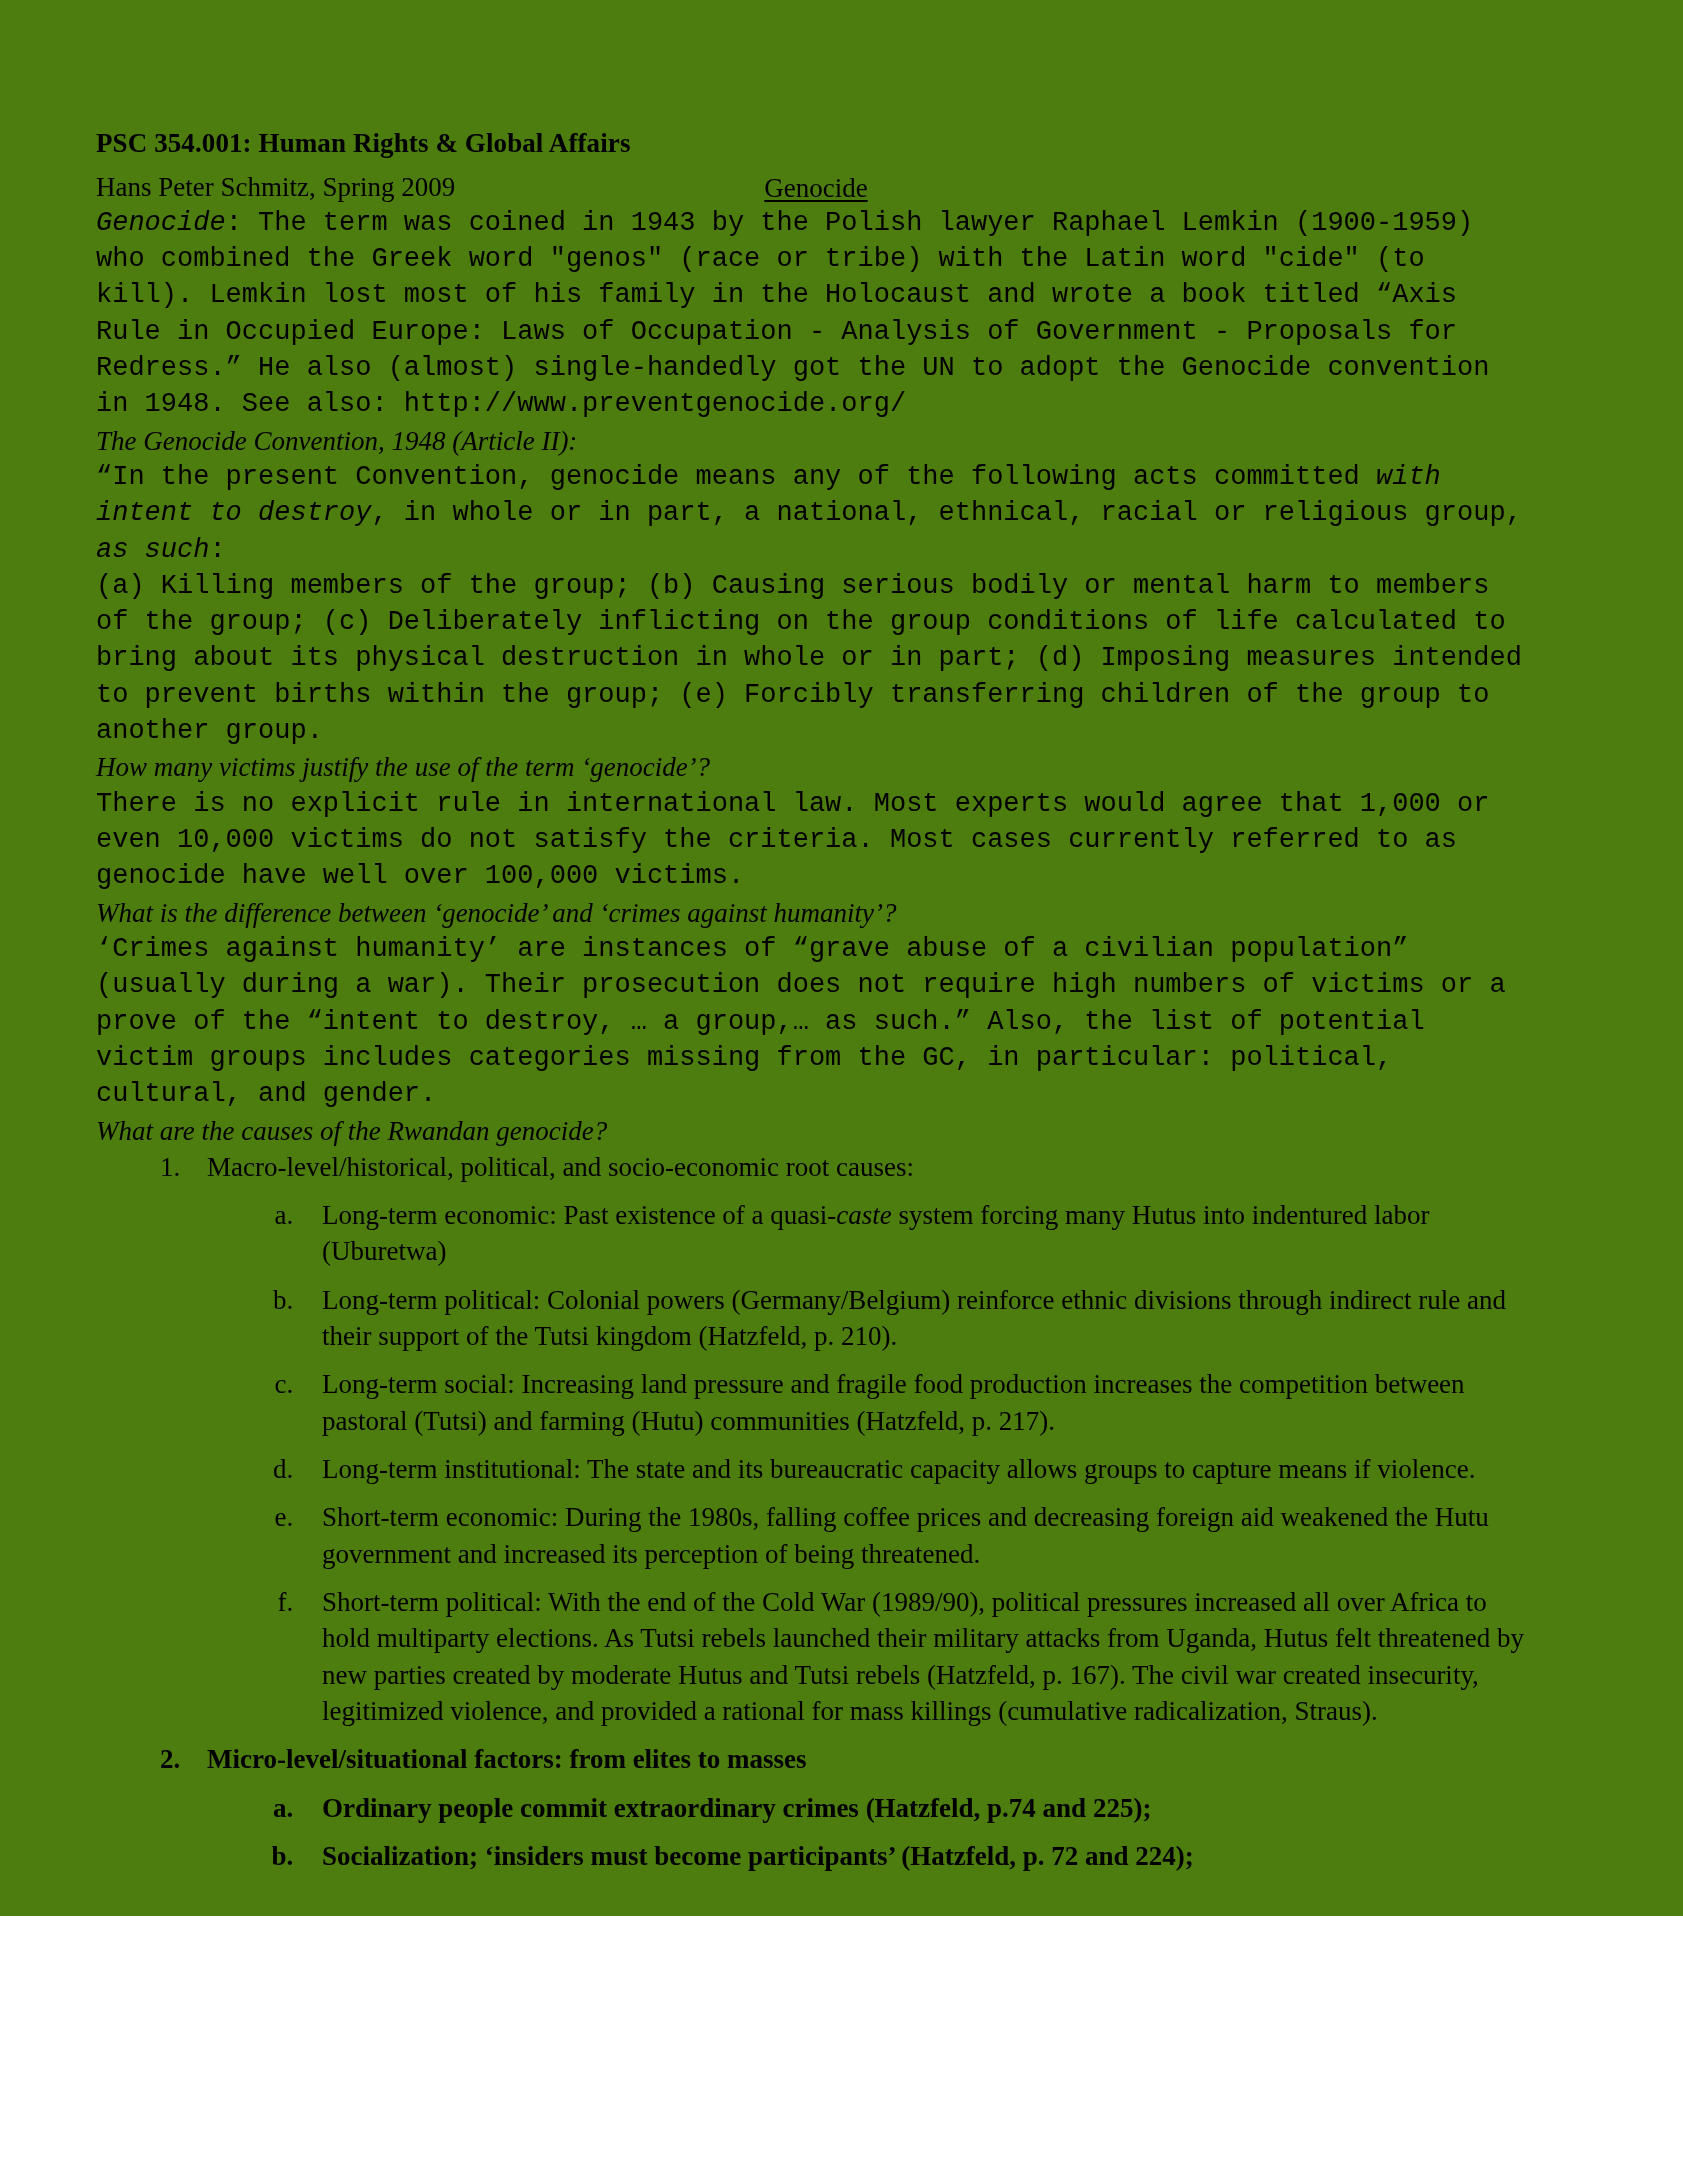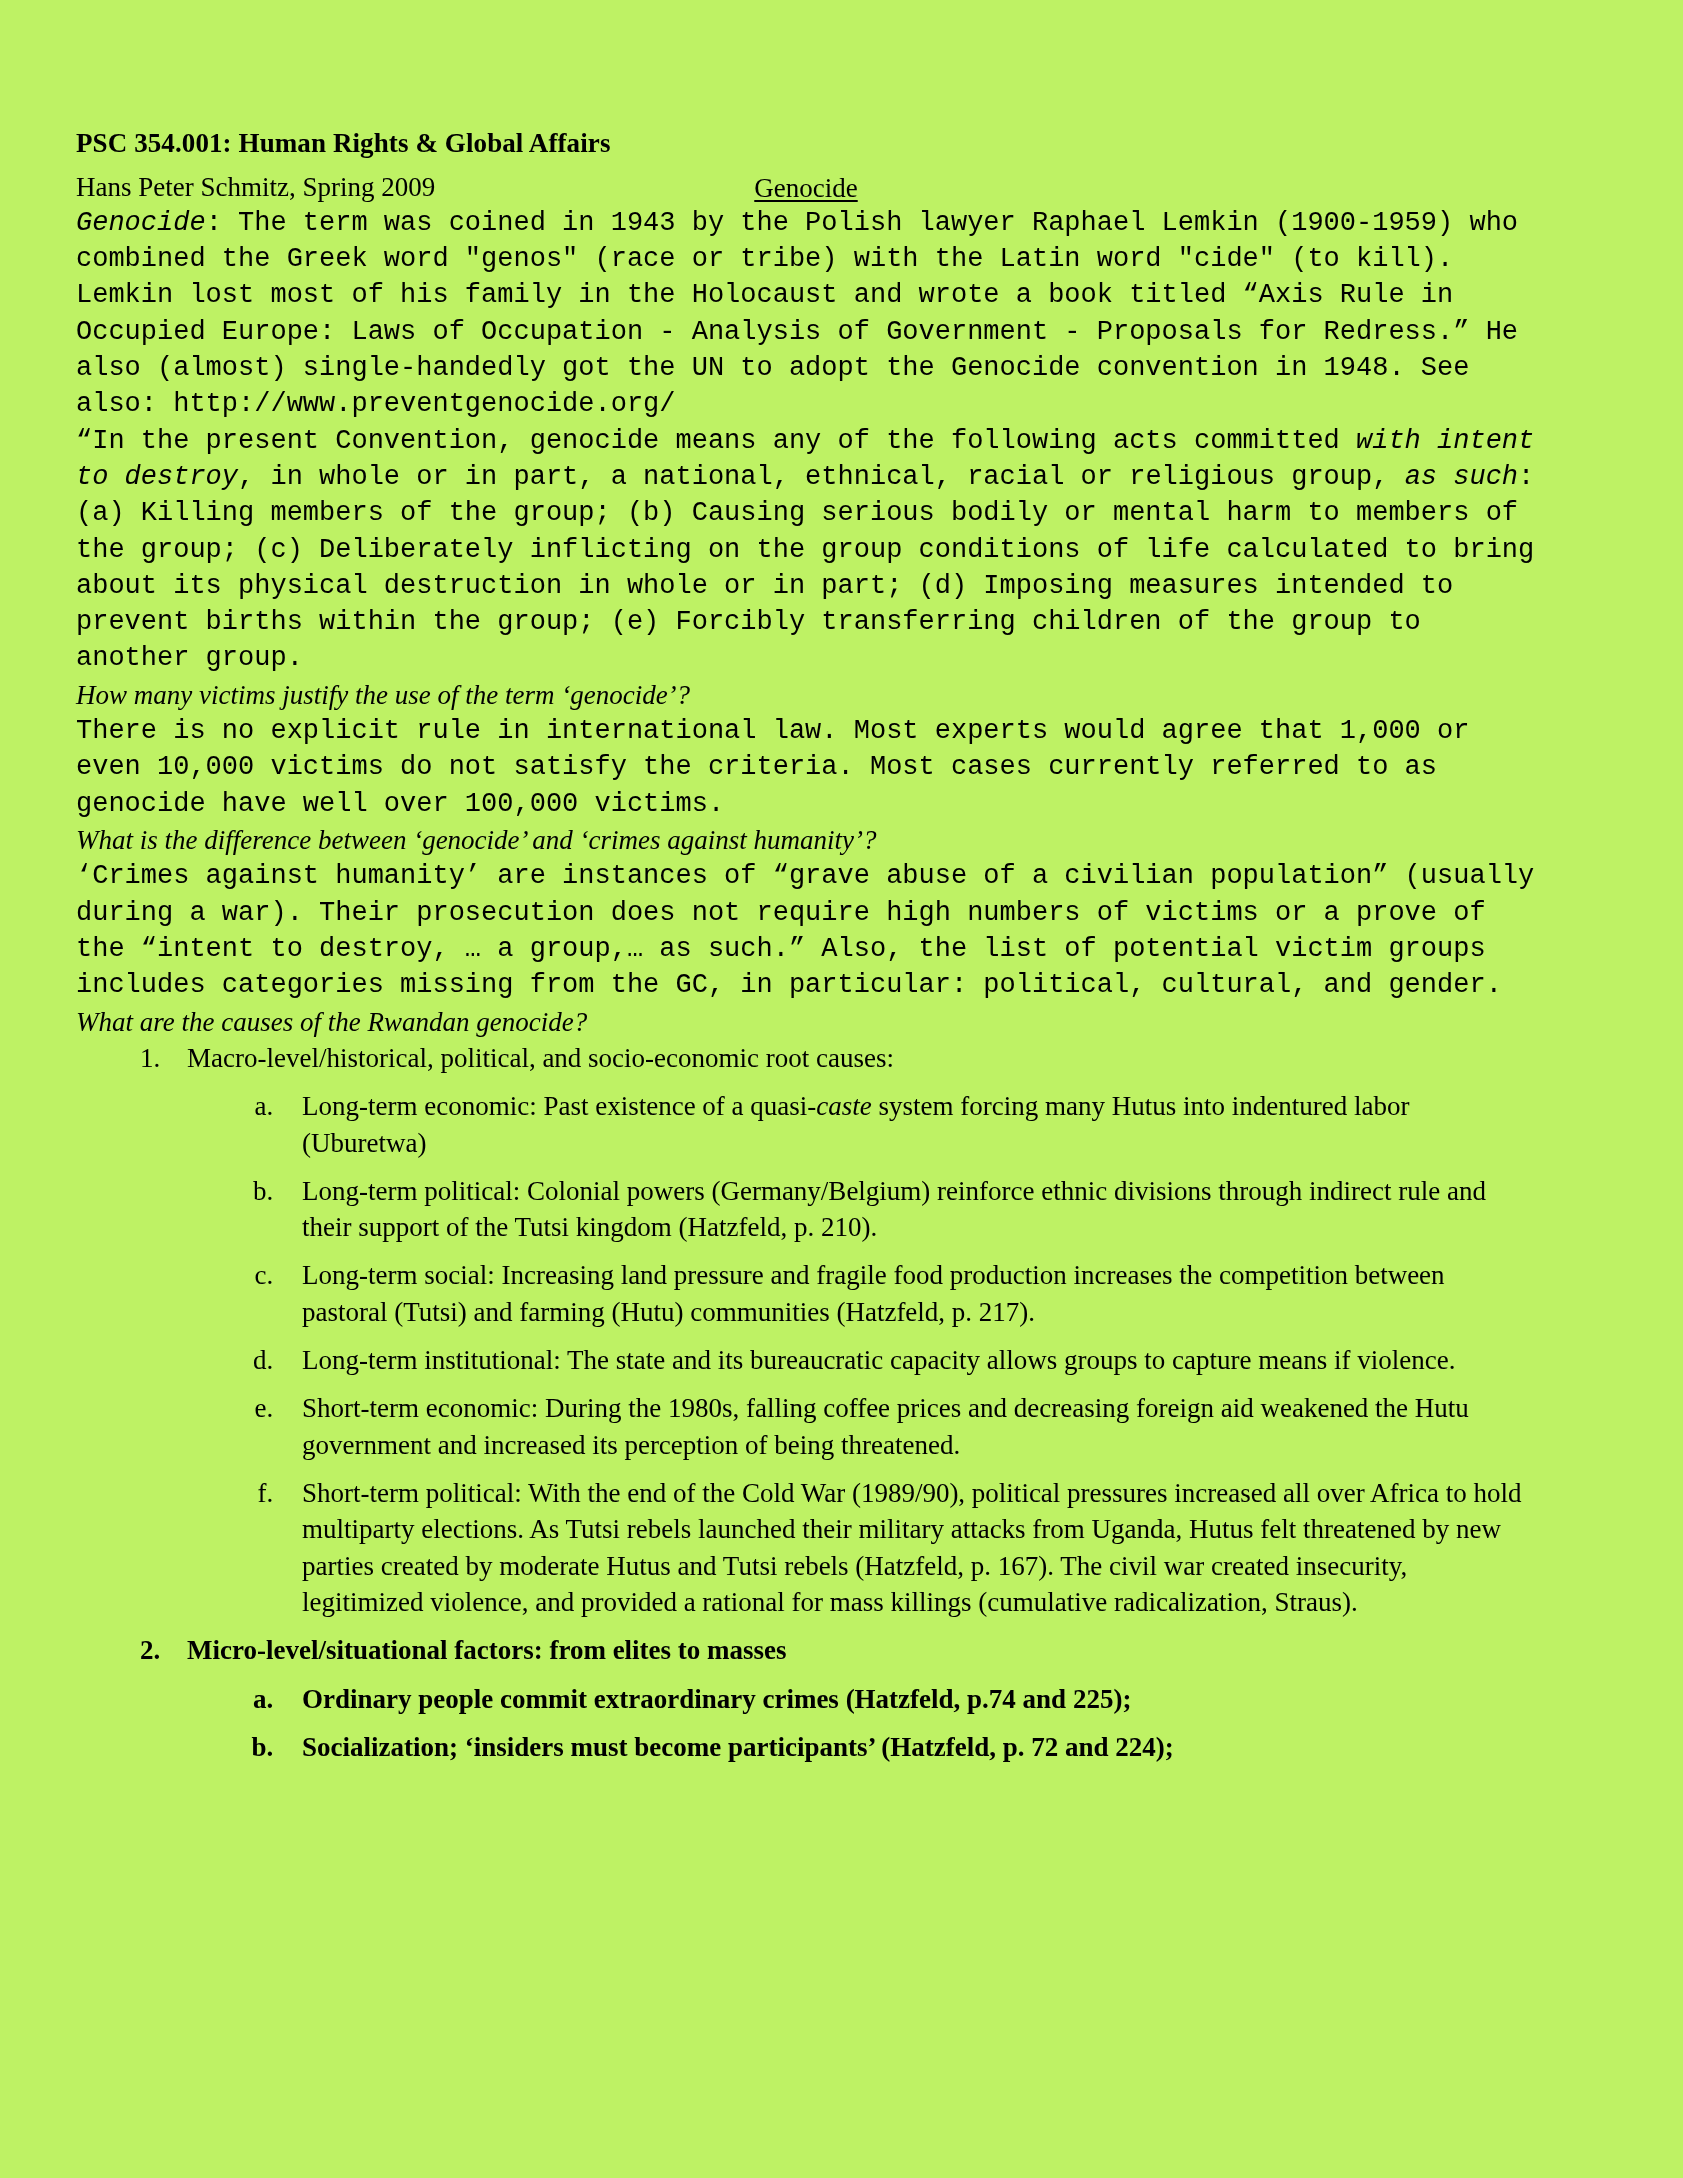--- a/index.html
+++ b/index.html
@@ -10,24 +10,24 @@
   body {
     width: 1683px;
     height: 2178px;
     font-family: "Liberation Serif", "DejaVu Serif", serif;
     color: #000000;
     -webkit-font-smoothing: antialiased;
   }
   .page {
     position: relative;
     width: 1683px;
-    height: 2178px;
+    height: 1916px;
     box-sizing: border-box;
-    padding: 127px 147px 0 76px;
-    background: #bef264;
+    padding: 127px 147px 0 96px;
+    background: #4d7c0f;
   }
   .doc-title {
     font-size: 27px;
     font-weight: bold;
     line-height: 1.22;
     margin: 0;
     letter-spacing: 0.1px;
   }
   .author-line {
     font-size: 27px;
@@ -106,20 +106,21 @@
 <div class="page">
 
   <div class="doc-title">PSC 354.001: Human Rights &amp; Global Affairs</div>
 
   <div class="author-line">Hans Peter Schmitz, Spring 2009</div>
 
   <div class="section-heading-center"><span class="u">Genocide</span></div>
 
   <p class="body gap-para"><span class="it">Genocide</span><span>:</span><span>  The term was coined in 1943 by the Polish lawyer Raphael Lemkin (1900-1959) who combined the Greek word "genos" (race or tribe) with the Latin word "cide" (to kill). Lemkin lost most of his family in the Holocaust and wrote a book titled “Axis Rule in Occupied Europe: Laws of Occupation - Analysis of Government - Proposals for Redress.” He also (almost) single-handedly got the UN to adopt the Genocide convention in 1948. See also: http://www.preventgenocide.org/</span></p>
 
+  <p class="heading-q gap-para">The Genocide Convention, 1948 (Article II):</p>
 
   <p class="body gap-small"><span>“In the present Convention, genocide means any of the following acts committed </span><span class="it">with intent to destroy</span><span>, in whole or in part, a national, ethnical, racial or religious group, </span><span class="it">as such</span><span>:</span></p>
 
   <p class="body gap-small">(a) Killing members of the group;      (b) Causing serious bodily or mental harm to members of the group; (c) Deliberately inflicting on the group conditions of life calculated to bring about its physical destruction in whole or in part;      (d) Imposing measures intended to prevent births within the group;     (e) Forcibly transferring children of the group to another group.</p>
 
   <p class="heading-q gap-para">How many victims justify the use of the term ‘genocide’?</p>
 
   <p class="body gap-small">There is no explicit rule in international law. Most experts would agree that 1,000 or even 10,000 victims do not satisfy the criteria. Most cases currently referred to as genocide have well over 100,000 victims.</p>
 
   <p class="heading-q gap-para">What is the difference between ‘genocide’ and ‘crimes against humanity’?</p>

